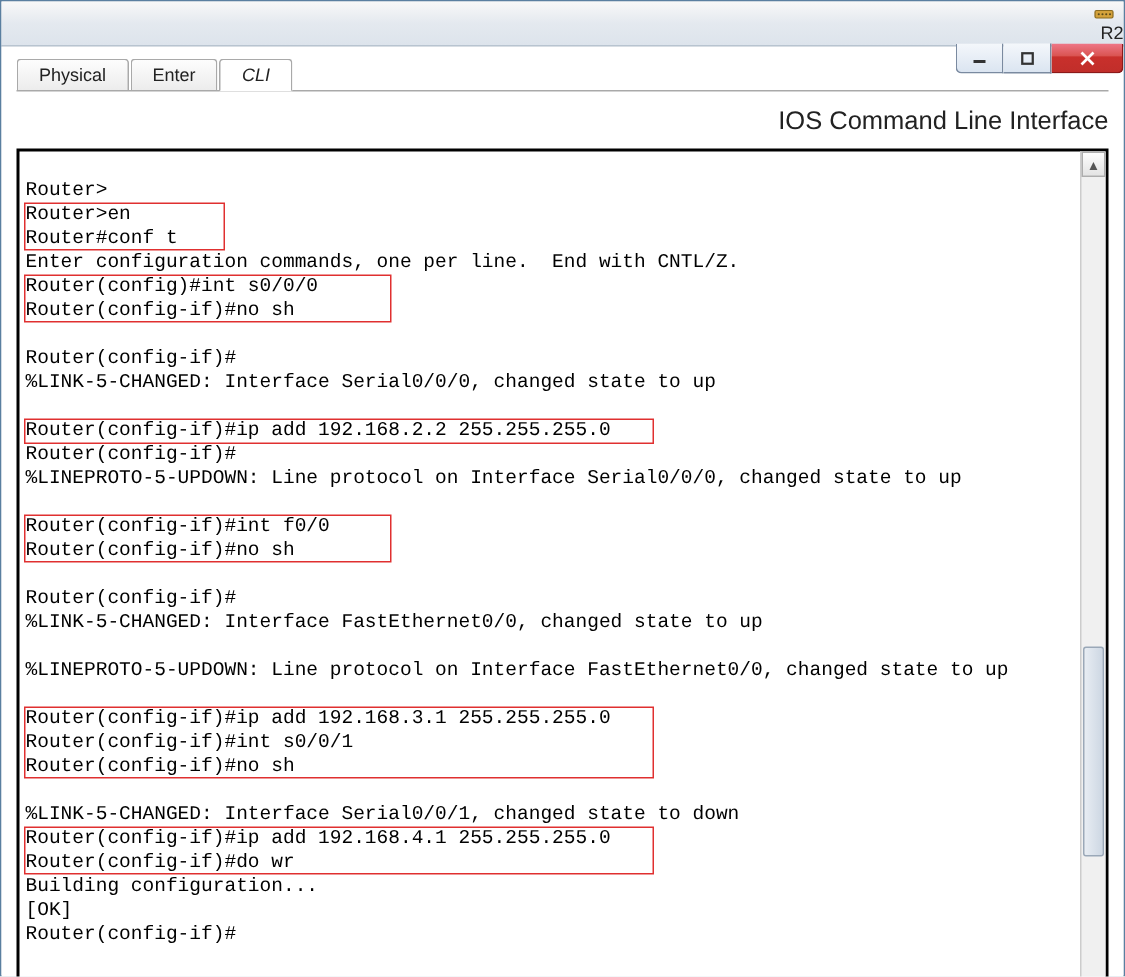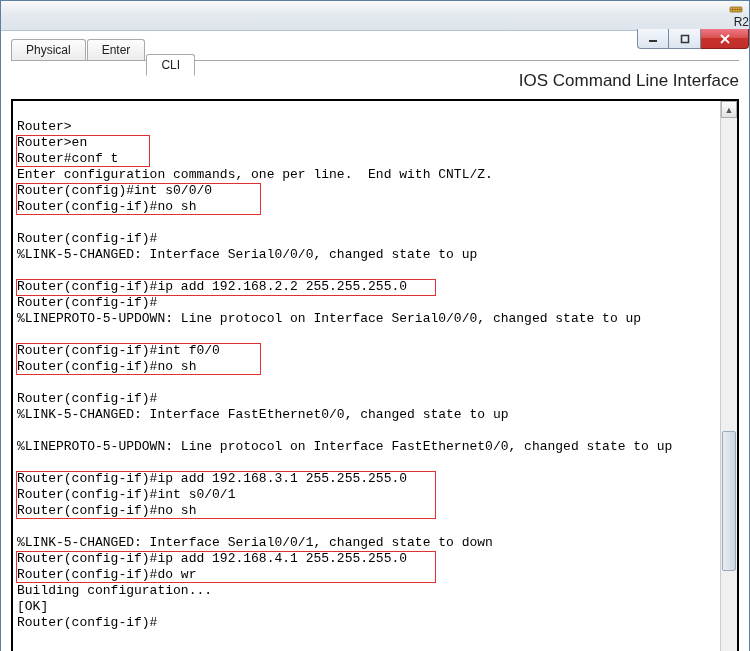--- a/index.html
+++ b/index.html
@@ -95,22 +95,23 @@
     color: #222;
     border-top-left-radius: 3px;
     border-top-right-radius: 3px;
     position: relative;
     top: 1px;
     cursor: default;
   }
   .tab.active {
     background: #fff;
     border-bottom: 1px solid #fff;
-    top: 16px;
+    top: 1px;
     z-index: 2;
+    font-style: italic;
   }
   .panel-title {
     text-align: right;
     font-family: Verdana, Geneva, sans-serif;
     font-size: 17px;
     color: #222;
     margin: 10px 0 8px 0;
   }
   .terminal-wrap {
     flex: 1;

